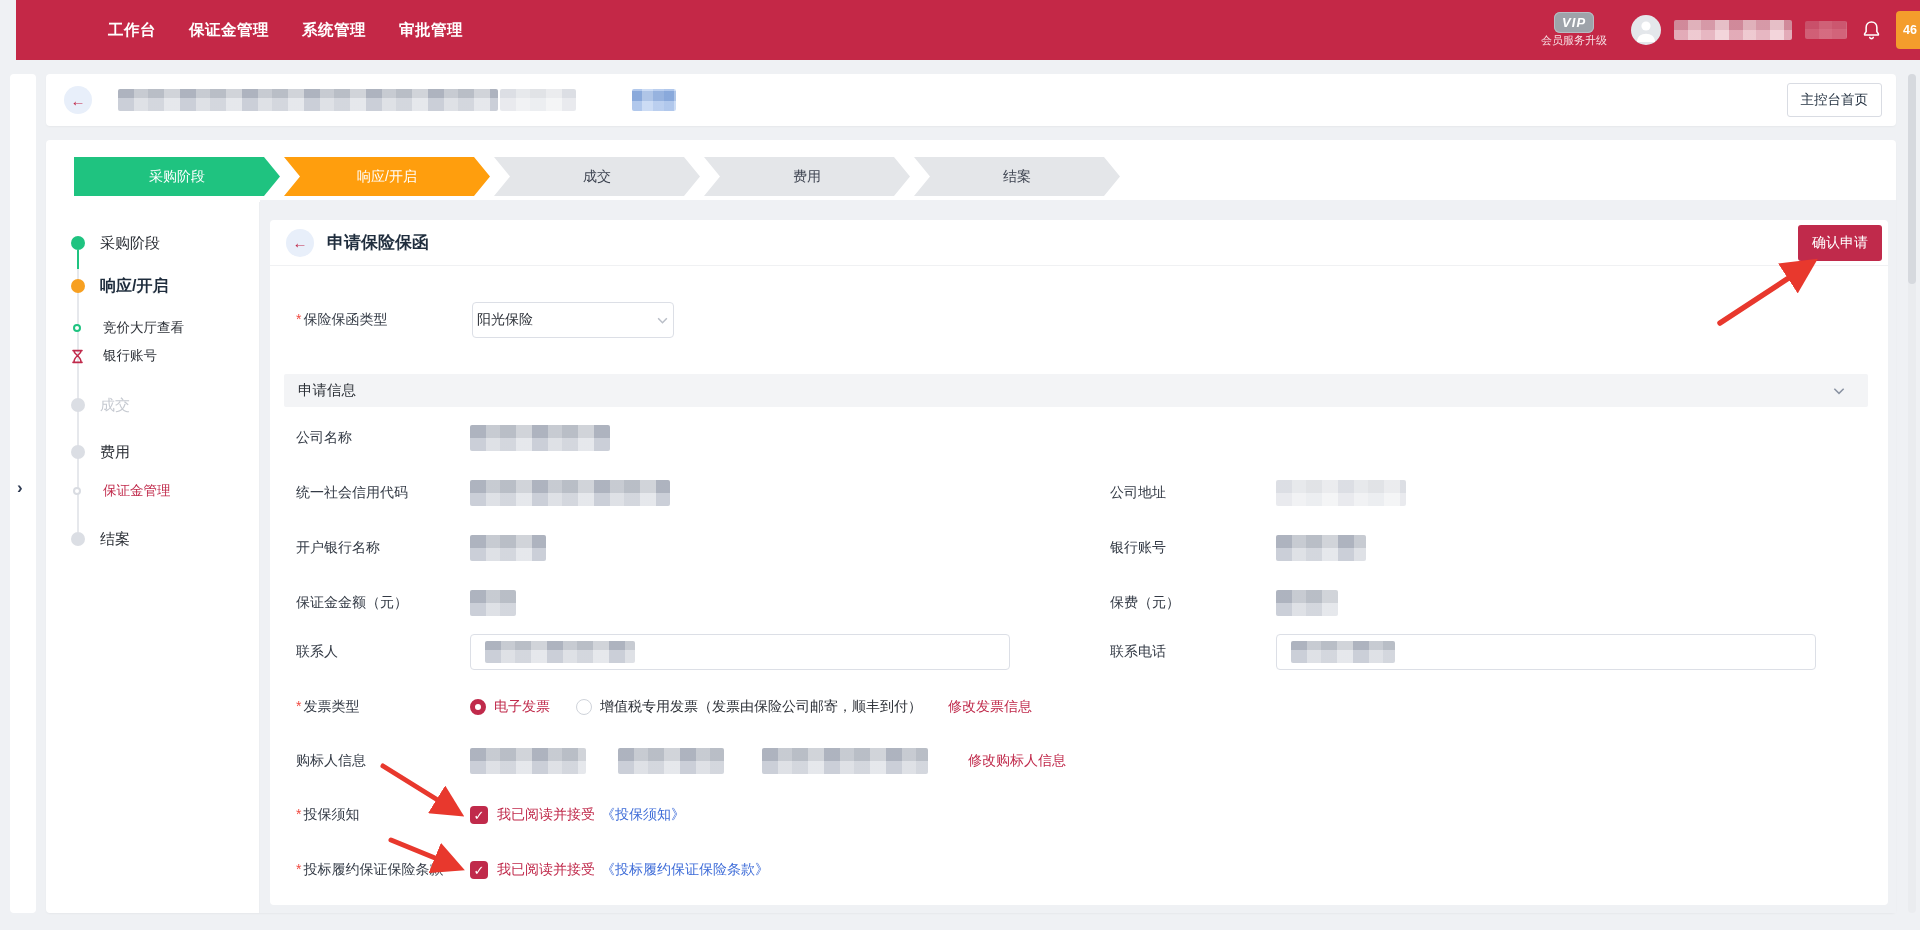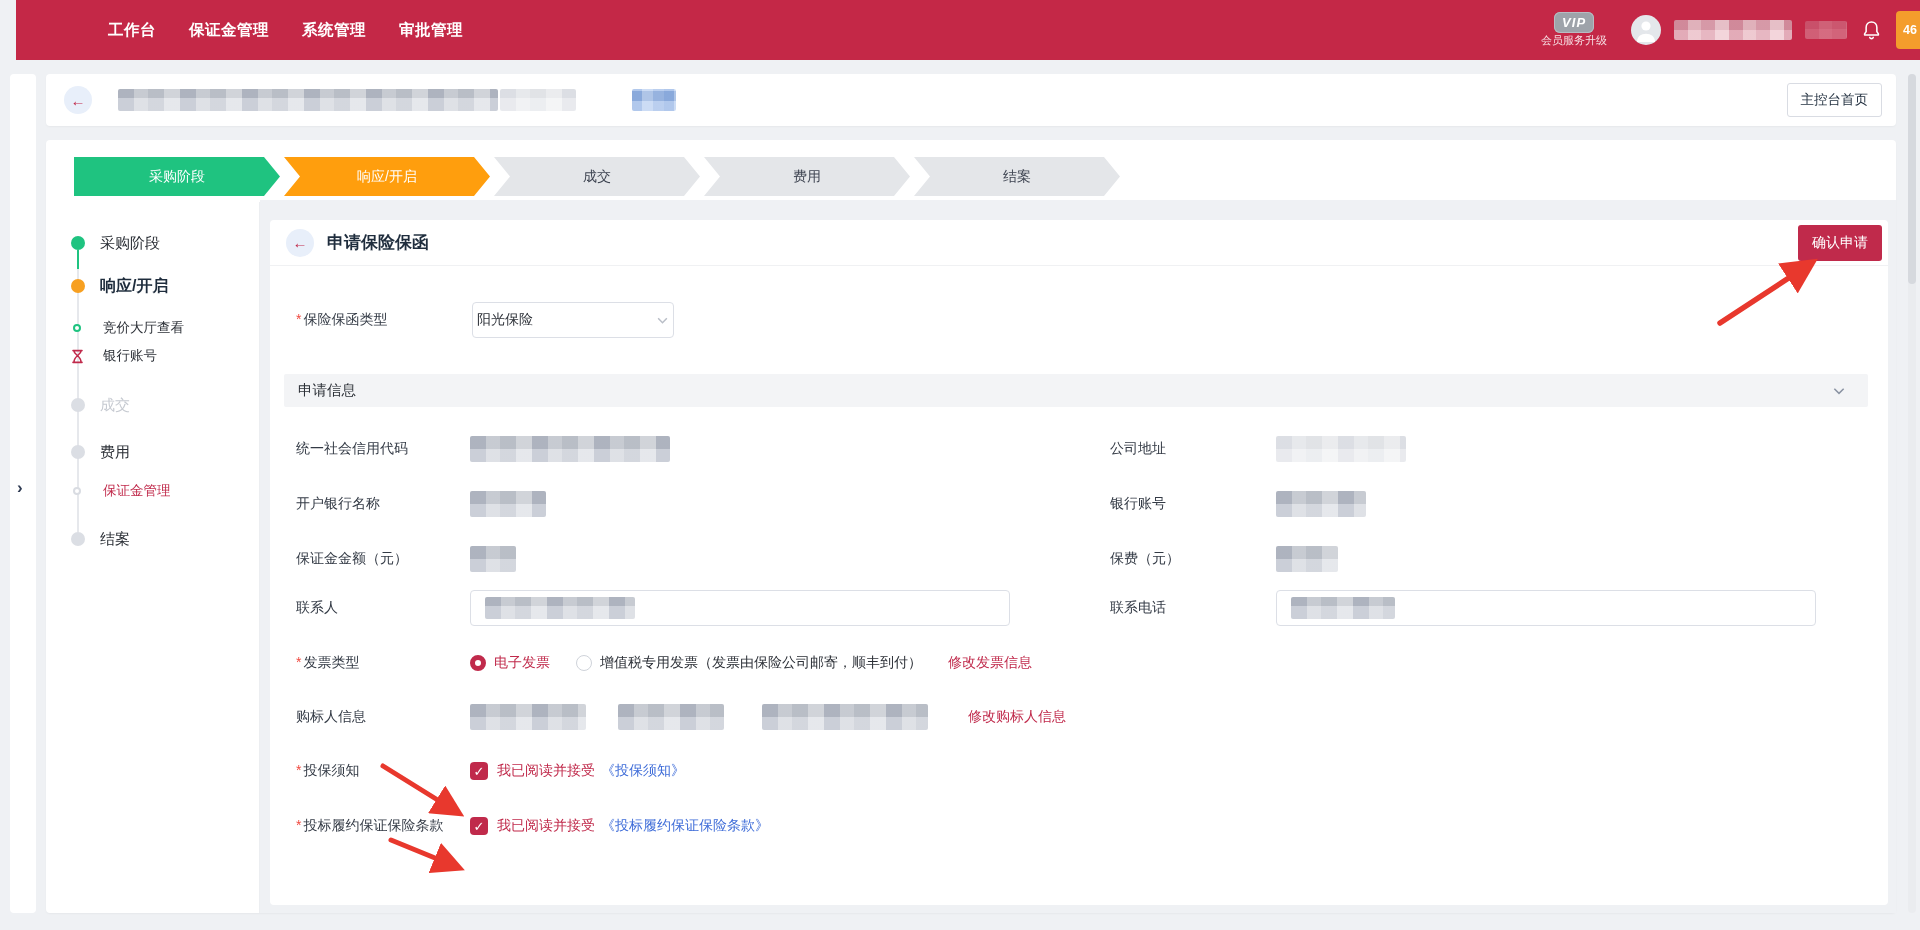--- a/index.html
+++ b/index.html
@@ -229,20 +229,26 @@
           </div>
         </div>
 
         <div class="section-bar">
           <span class="section-title">申请信息</span>
           <svg class="sec-chev" width="14" height="14" viewBox="0 0 12 12">
               <path d="M2 4l4 4 4-4" stroke="#8A93A3" stroke-width="1.3" fill="none"></path>
             </svg>
         </div>
 
+        <div class="frow" style="margin-top:18px;">
+          <div class="c-l-label flabel"><span>公司名称</span></div>
+          <div class="c-l-value">
+              <span class="mz" style="width:140px;"></span>
+            </div>
+        </div>
 
         <div class="frow" style="margin-top:29px;">
           <div class="c-l-label flabel"><span>统一社会信用代码</span></div>
           <div class="c-l-value">
               <span class="mz" style="width:200px;"></span>
             </div>
           <div class="c-r-label flabel"><span>公司地址</span></div>
           <div class="c-r-value">
               <span class="mz light" style="width:130px;"></span>
             </div>

